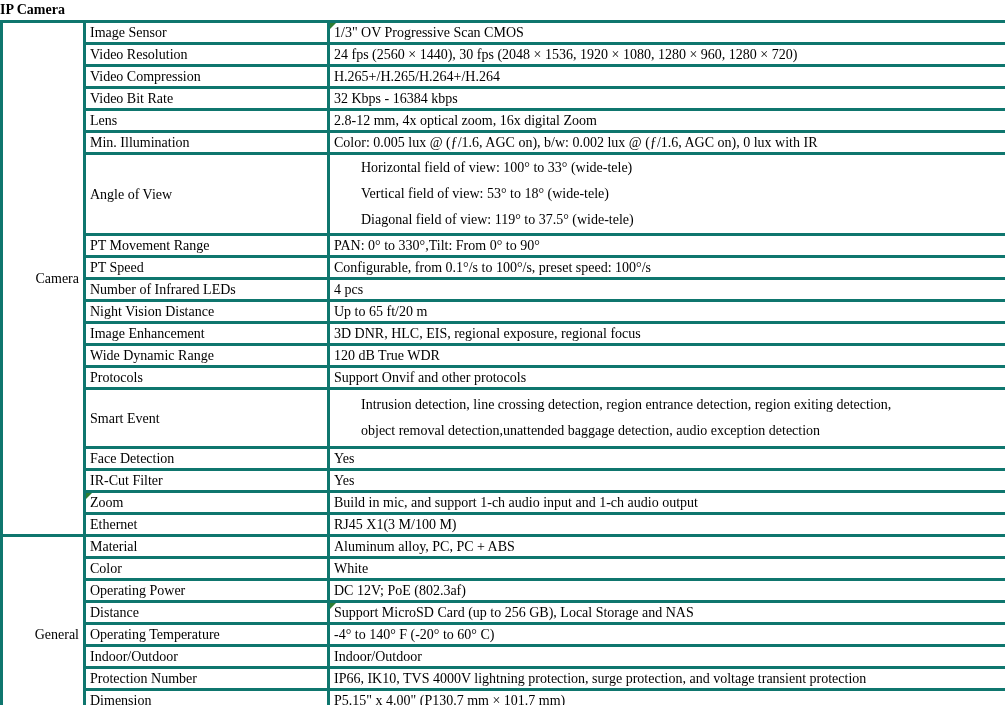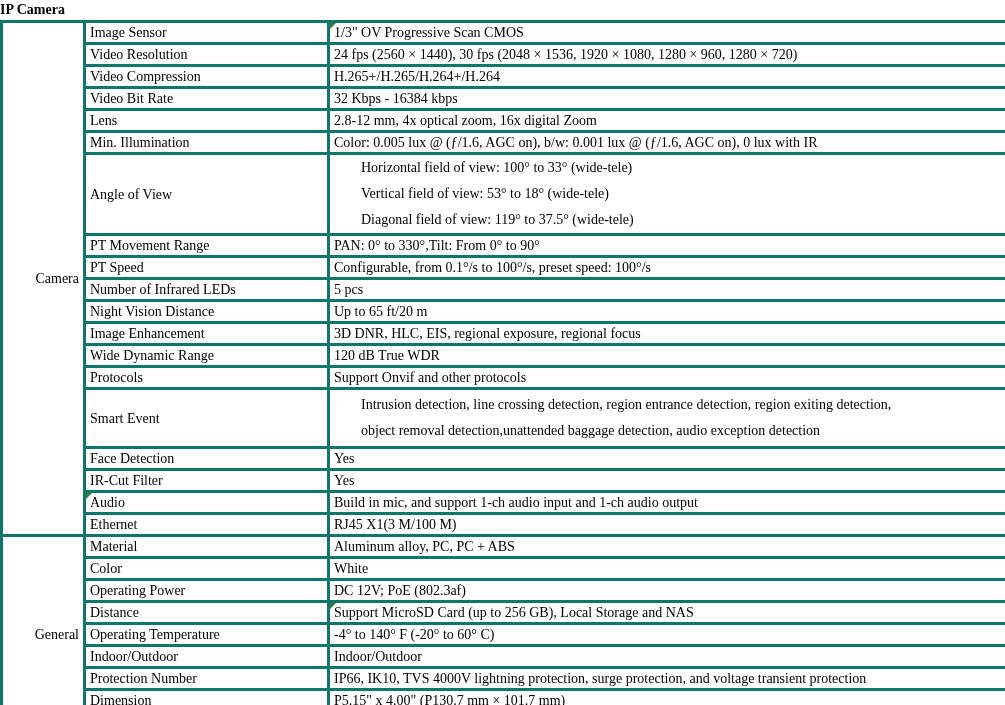--- a/index.html
+++ b/index.html
@@ -85,41 +85,41 @@
           <tr>
             <td class="label-cell"><span>Video Bit Rate</span></td>
             <td class="value-cell"><span>32 Kbps - 16384 kbps</span></td>
           </tr>
           <tr>
             <td class="label-cell"><span>Lens</span></td>
             <td class="value-cell"><span>2.8-12 mm, 4x optical zoom, 16x digital Zoom</span></td>
           </tr>
           <tr>
             <td class="label-cell"><span>Min. Illumination</span></td>
-            <td class="value-cell"><span>Color: 0.005 lux @ (ƒ/1.6, AGC on), b/w: 0.001 lux @ (ƒ/1.6, AGC on), 0 lux with IR</span></td>
+            <td class="value-cell"><span>Color: 0.005 lux @ (ƒ/1.6, AGC on), b/w: 0.002 lux @ (ƒ/1.6, AGC on), 0 lux with IR</span></td>
           </tr>
           <tr style="height: 78px;">
             <td class="label-cell"><span>Angle of View</span></td>
             <td class="value-cell multiline">
               <div class="vline">Horizontal field of view: 100° to 33° (wide-tele)</div>
               <div class="vline">Vertical field of view: 53° to 18° (wide-tele)</div>
               <div class="vline">Diagonal field of view: 119° to 37.5° (wide-tele)</div>
             </td>
           </tr>
           <tr>
             <td class="label-cell"><span>PT Movement Range</span></td>
             <td class="value-cell"><span>PAN: 0° to 330°,Tilt: From 0° to 90°</span></td>
           </tr>
           <tr>
             <td class="label-cell"><span>PT Speed</span></td>
             <td class="value-cell"><span>Configurable, from 0.1°/s to 100°/s, preset speed: 100°/s</span></td>
           </tr>
           <tr>
             <td class="label-cell"><span>Number of Infrared LEDs</span></td>
-            <td class="value-cell"><span>5 pcs</span></td>
+            <td class="value-cell"><span>4 pcs</span></td>
           </tr>
           <tr>
             <td class="label-cell"><span>Night Vision Distance</span></td>
             <td class="value-cell"><span>Up to 65 ft/20 m</span></td>
           </tr>
           <tr>
             <td class="label-cell"><span>Image Enhancement</span></td>
             <td class="value-cell"><span>3D DNR, HLC, EIS, regional exposure, regional focus</span></td>
           </tr>
           <tr>
@@ -139,21 +139,21 @@
           </tr>
           <tr>
             <td class="label-cell"><span>Face Detection</span></td>
             <td class="value-cell"><span>Yes</span></td>
           </tr>
           <tr>
             <td class="label-cell"><span>IR-Cut Filter</span></td>
             <td class="value-cell"><span>Yes</span></td>
           </tr>
           <tr>
-            <td class="label-cell"><span class="tri"></span><span>Audio</span></td>
+            <td class="label-cell"><span class="tri"></span><span>Zoom</span></td>
             <td class="value-cell"><span>Build in mic, and support 1-ch audio input and 1-ch audio output</span></td>
           </tr>
           <tr>
             <td class="label-cell"><span>Ethernet</span></td>
             <td class="value-cell"><span>RJ45 X1(3 M/100 M)</span></td>
           </tr>
           <tr>
             <td class="section-cell section-general" rowspan="9">General</td>
             <td class="label-cell"><span>Material</span></td>
             <td class="value-cell"><span>Aluminum alloy, PC, PC + ABS</span></td>

